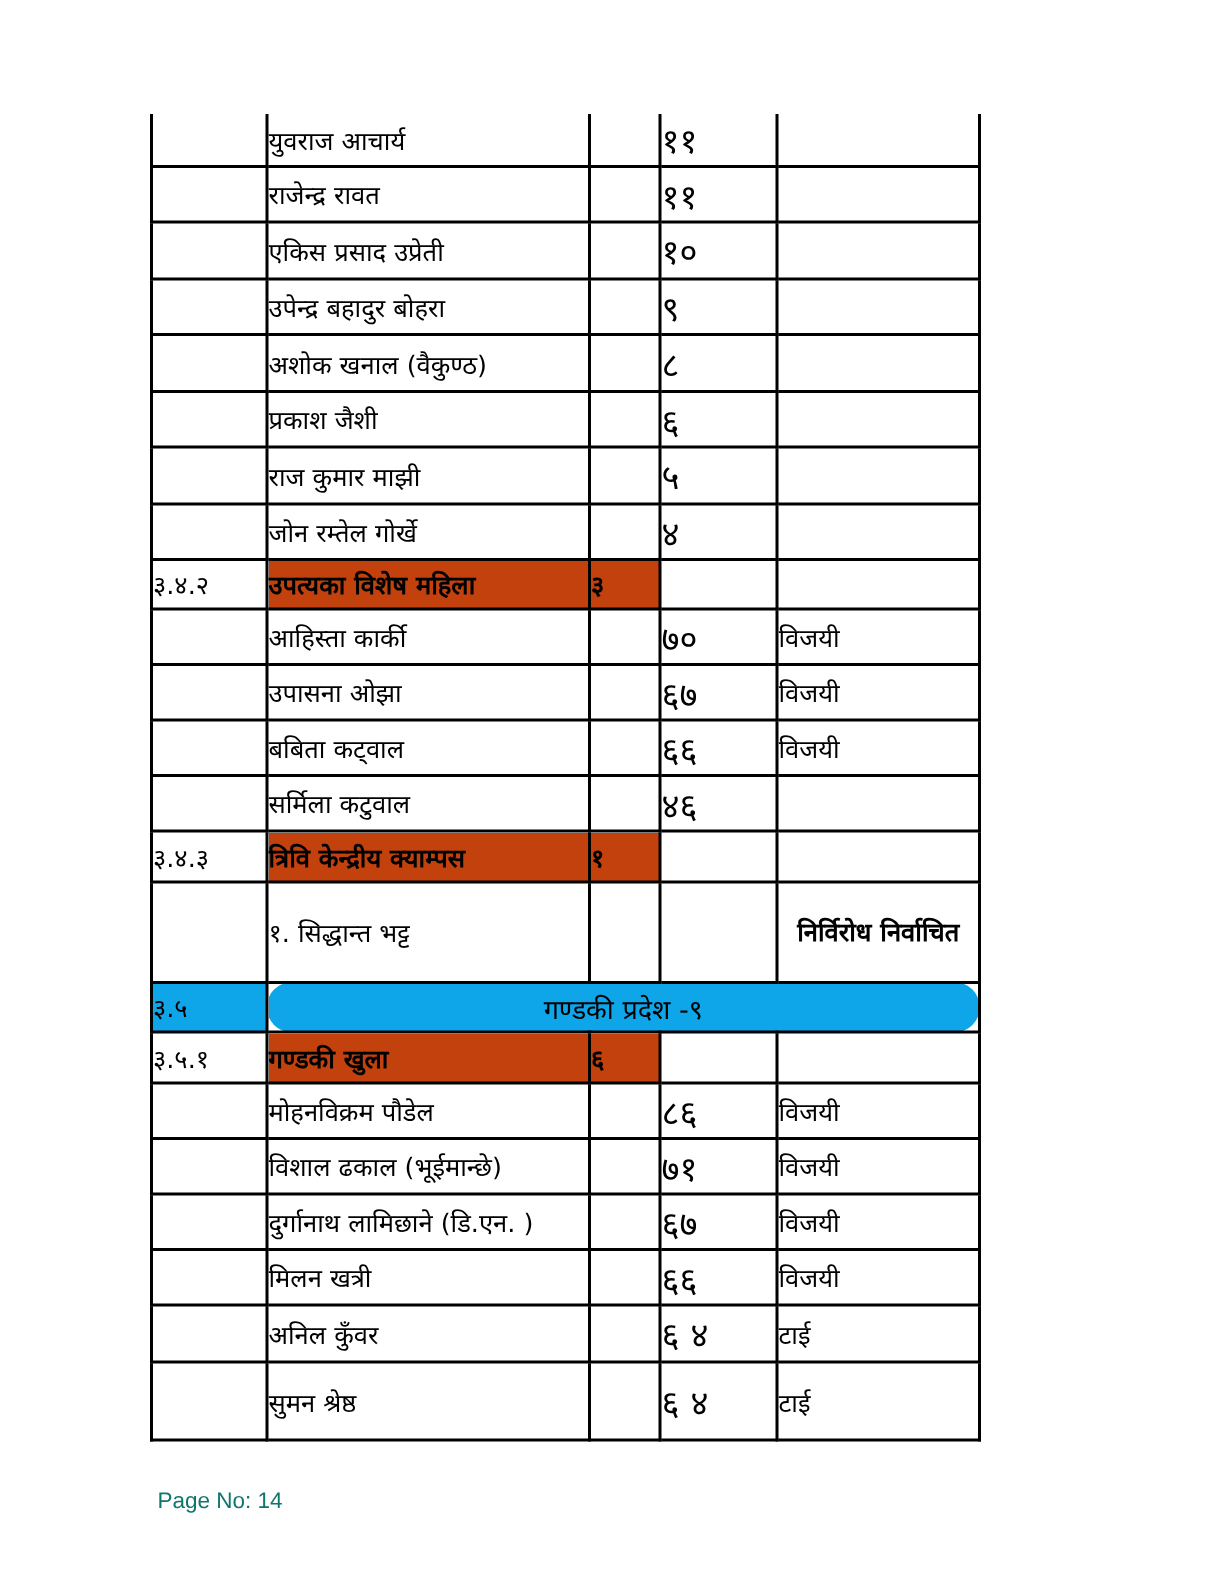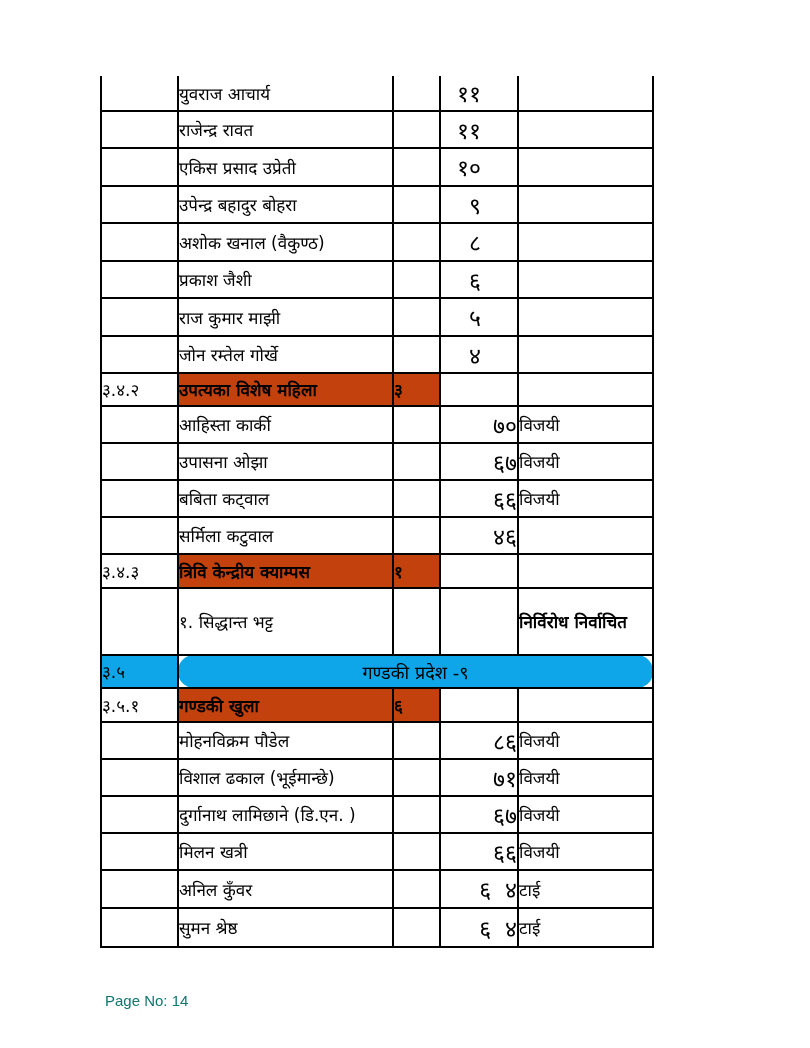--- a/index.html
+++ b/index.html
@@ -29,40 +29,41 @@
     padding: 0;
     vertical-align: middle;
     overflow: hidden;
     white-space: nowrap;
   }
   tr.first-row td { border-top: none; }
 
   .c-no     { padding-left: 7px;  font-size: 17px; }
   .c-name   { padding-left: 9px;  font-size: 17px; }
   .c-seat   { padding-left: 7px;  font-size: 17px; }
-  .c-vote   { text-align: right; padding-right: 9px; font-size: 23px; font-family: Liberation Mono, monospace; }
+  .c-vote   { text-align: left; padding-right: 9px; font-size: 23px; }
   .c-vote.vote-mid { padding-right: 36px; }
   .c-status { padding-left: 6px; font-size: 17px; }
 
   tr.section-row .c-no   { font-weight: normal; }
   tr.section-row .c-name,
   tr.section-row .c-seat { background: #c2410c; font-weight: bold; }
 
   tr.province-row td { background: #0ea5e9; }
   td.province-title {
     text-align: center;
     font-size: 18px;
     padding: 0;
     border-radius: 16px;
   }
   tr.unopposed-row .c-status {
     font-weight: bold;
     white-space: normal;
     line-height: 1.45;
     padding-top: 2px;
+    text-align: center;
   }
   .footer {
     position: absolute;
     left: 105px;
     top: 992px;
     font-family: "Liberation Sans", sans-serif;
     font-size: 15px;
     color: #0f766e;
   }
 </style>
@@ -223,21 +224,21 @@
         <td class="c-vote">६६</td>
         <td class="c-status">विजयी</td>
       </tr>
       <tr style="height:38px">
         <td class="c-no"></td>
         <td class="c-name">अनिल कुँवर</td>
         <td class="c-seat"></td>
         <td class="c-vote">६ ४</td>
         <td class="c-status">टाई</td>
       </tr>
-      <tr style="height:39px">
+      <tr style="height:52px">
         <td class="c-no"></td>
         <td class="c-name">सुमन श्रेष्ठ</td>
         <td class="c-seat"></td>
         <td class="c-vote">६ ४</td>
         <td class="c-status">टाई</td>
       </tr>
     </tbody>
   </table>
 
   <div class="footer">Page No: 14</div>

